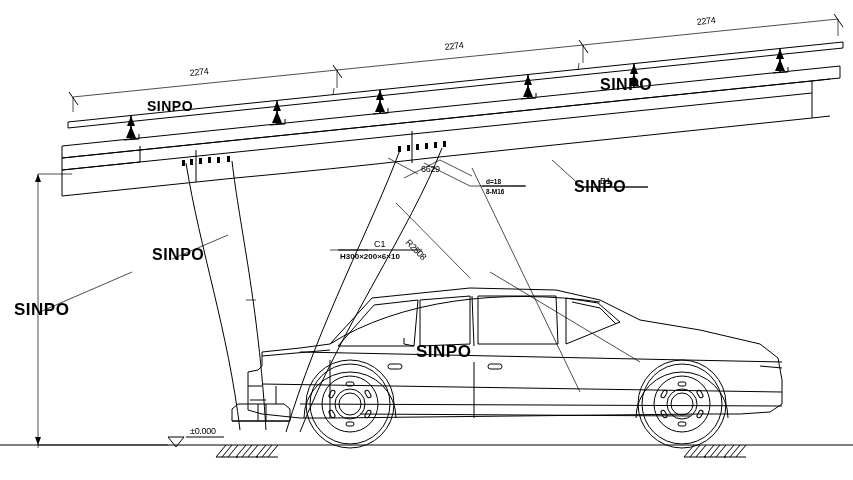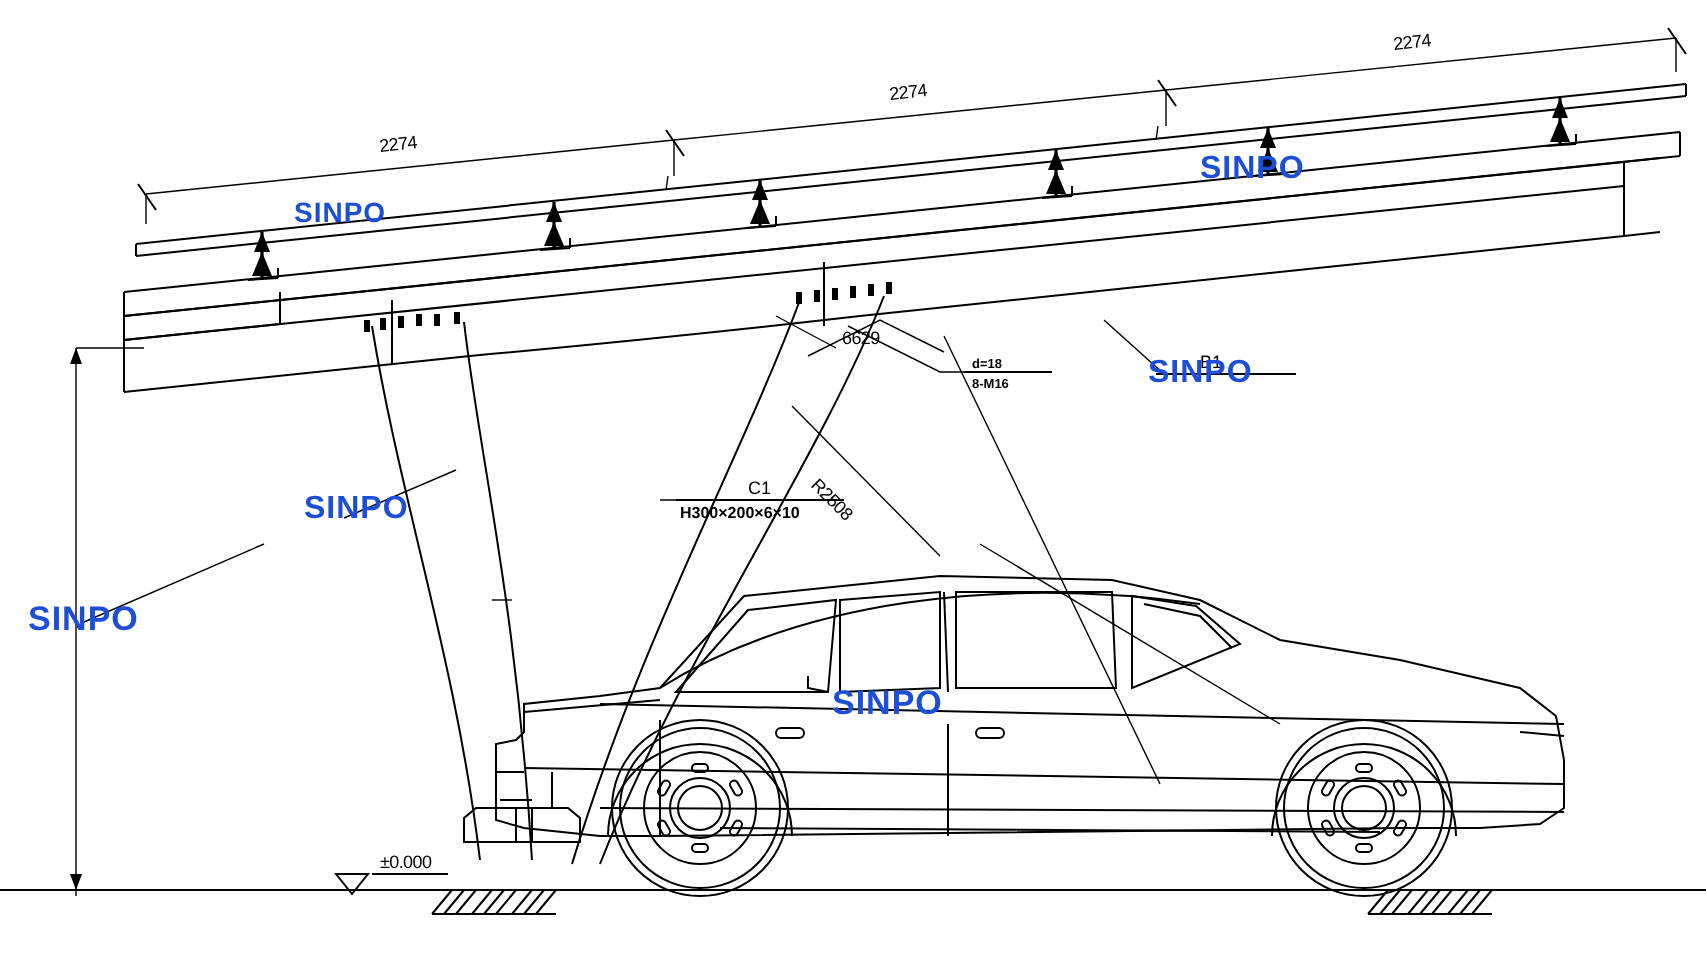--- a/index.html
+++ b/index.html
@@ -66,21 +66,21 @@
   .smalltext {
     font-family: "Liberation Sans", sans-serif;
     font-size: 6.5px;
     fill: #000000;
     font-weight: bold;
   }
   .wm {
     position: absolute;
     font-family: "Liberation Sans", sans-serif;
     font-weight: bold;
-    color: #1d4ed8;
+    color: #000000;
     white-space: nowrap;
     letter-spacing: 0.5px;
     user-select: none;
   }
   .wm-sm { font-size: 14px; }
   .wm-md { font-size: 16px; }
   .wm-lg { font-size: 17px; }
 </style>
 </head>
 <body>

